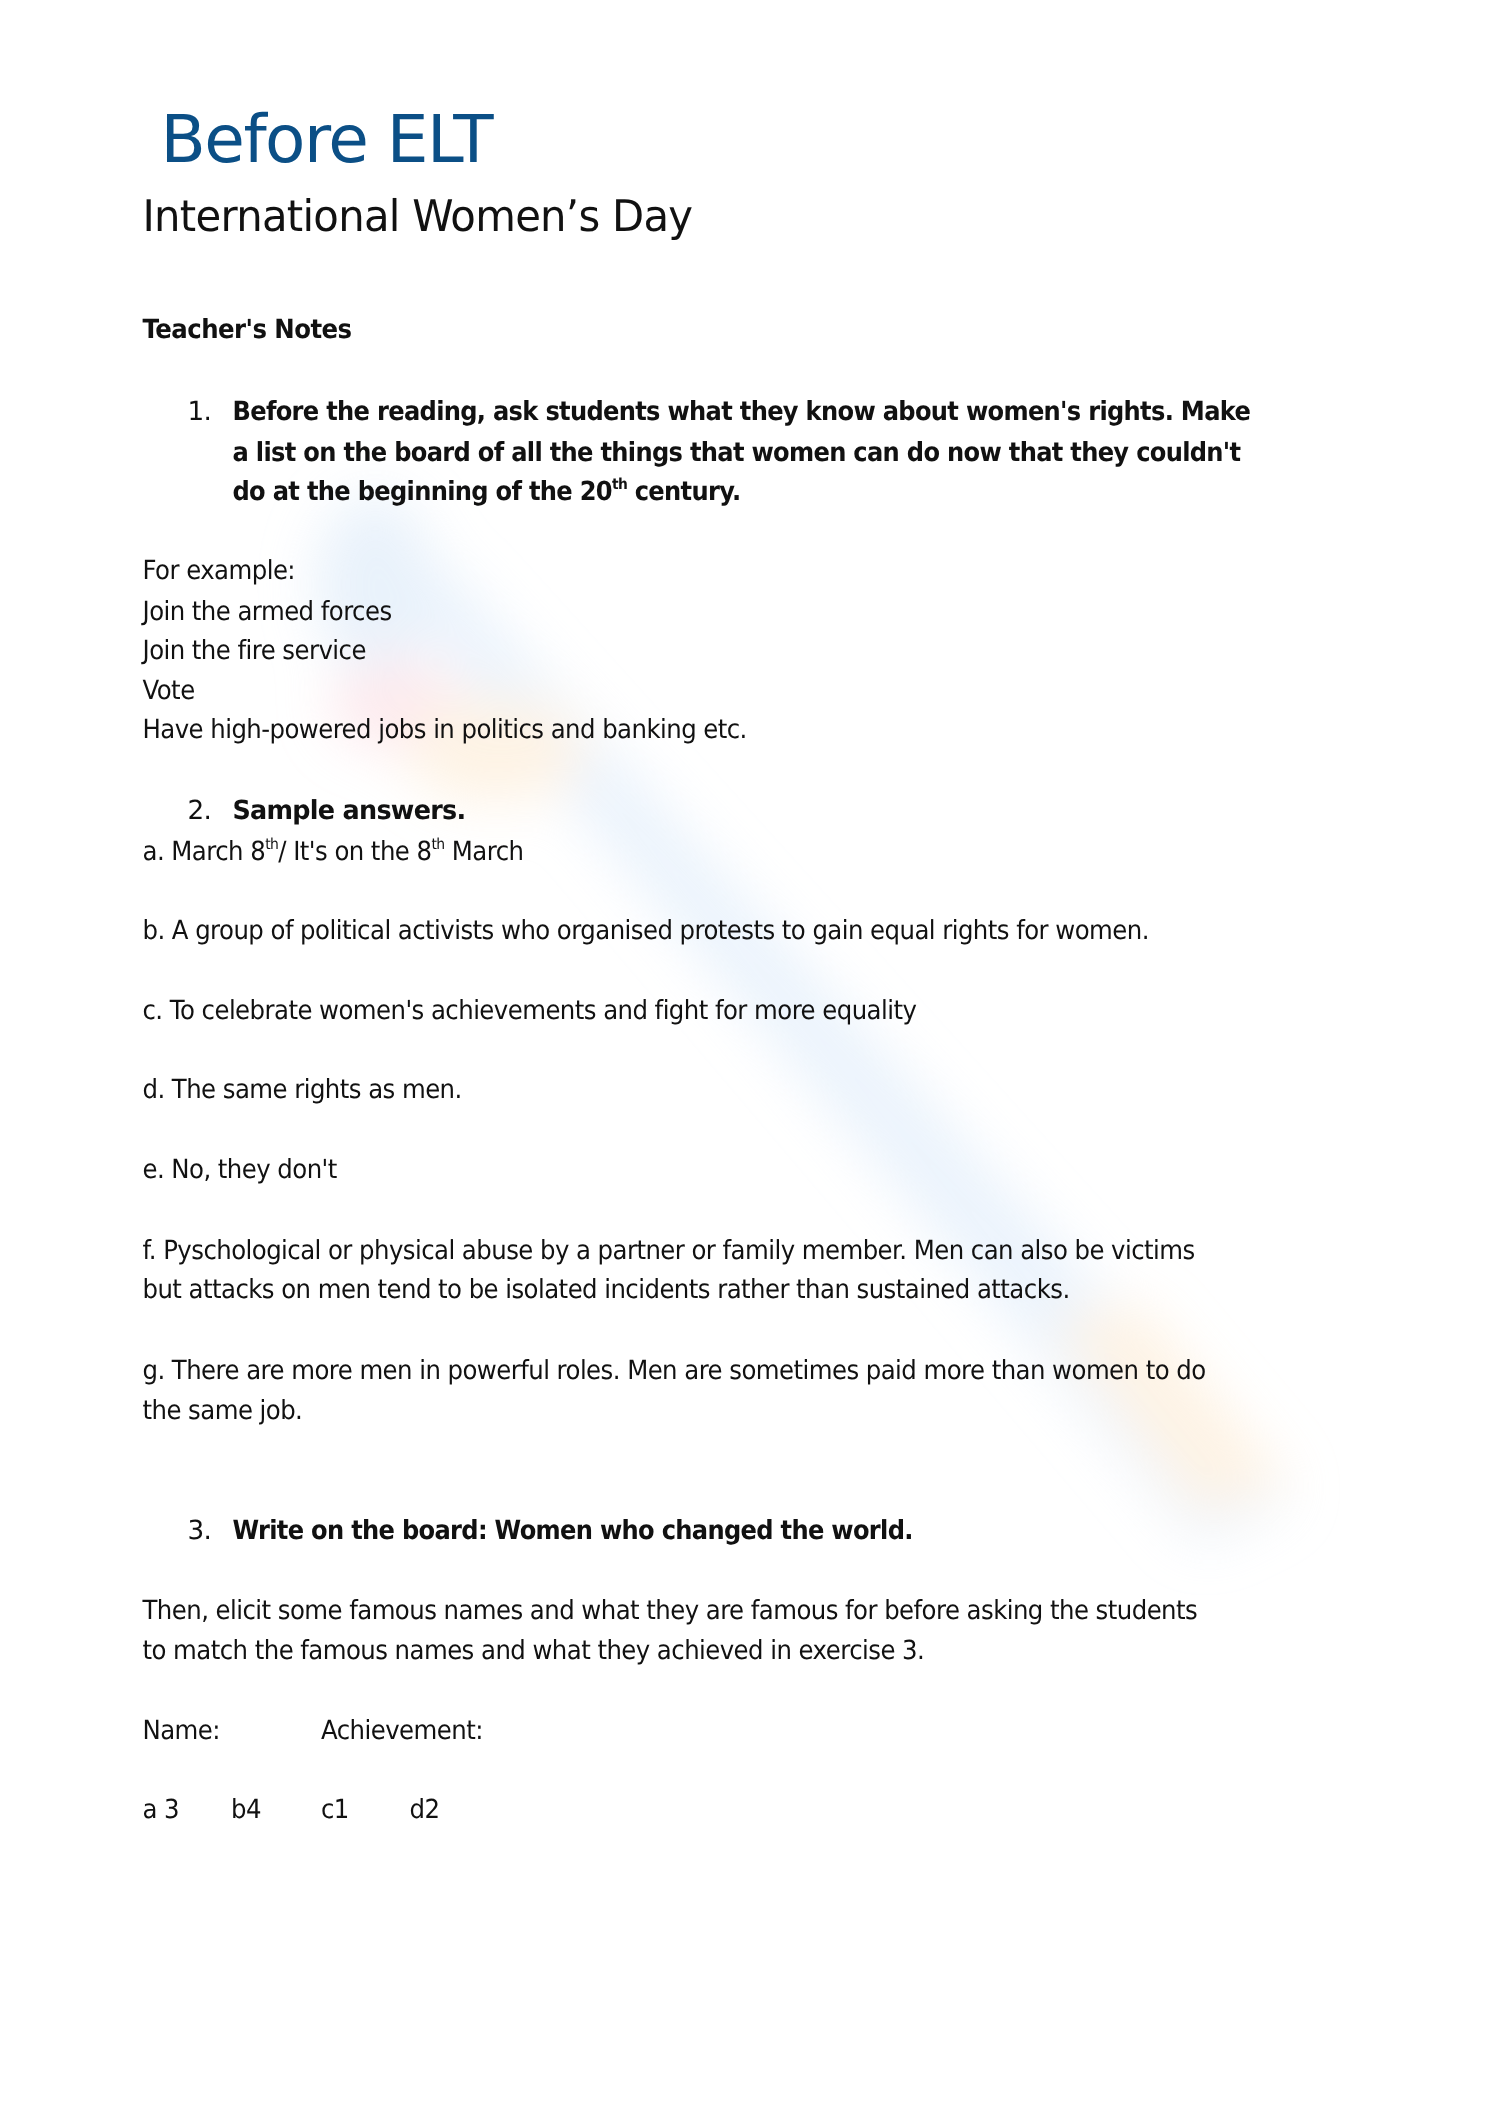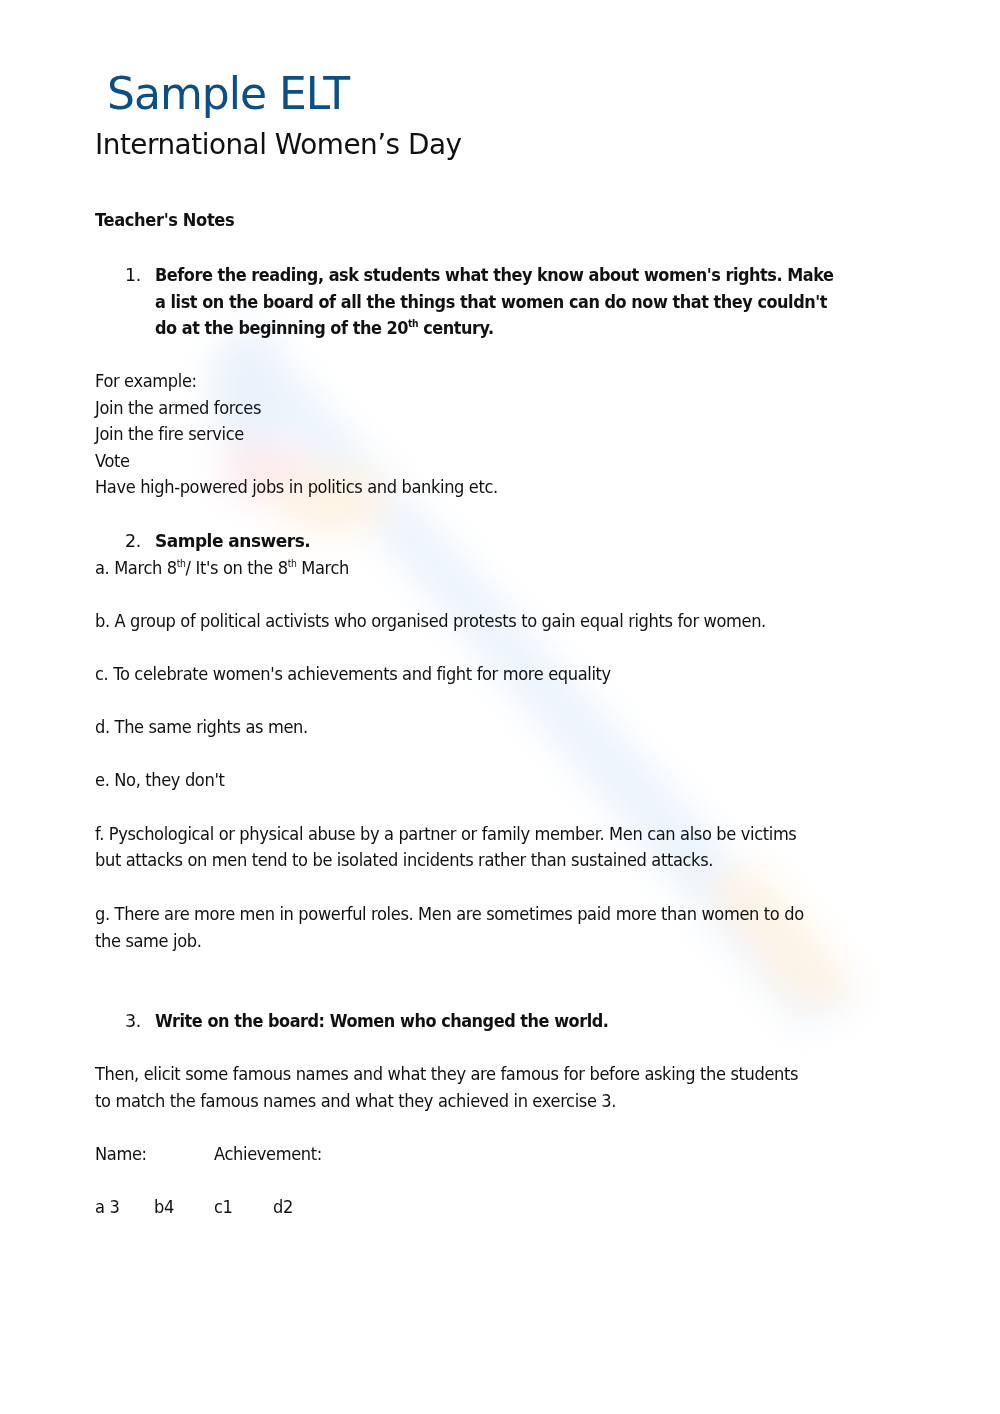--- a/index.html
+++ b/index.html
@@ -31,21 +31,21 @@
   <g filter="url(#blur)" opacity="0.55">
     <path d="M230 360 L300 380 L860 1000 L800 1030 Z" fill="#dbeafa"></path>
     <ellipse cx="250" cy="390" rx="40" ry="60" fill="#d7e7f8"></ellipse>
     <ellipse cx="265" cy="470" rx="45" ry="30" fill="#fbd9e0"></ellipse>
     <ellipse cx="330" cy="500" rx="60" ry="35" fill="#fde9cf"></ellipse>
     <path d="M700 880 L760 870 L860 990 L800 1010 Z" fill="#fde9cf"></path>
   </g>
 </svg>
 
 <div class="page">
-  <div class="logo">Sample ELT</div>
+  <div class="logo">Before ELT</div>
   <div class="title">International Women’s Day</div>
 
   <div class="line bold" style="top:207px;">Teacher's Notes</div>
 
   <div class="num" style="top:262px;">1.</div>
   <div class="numtext" style="top:262px;">Before the reading, ask students what they know about women's rights. Make</div>
   <div class="numtext" style="top:288.5px;">a list on the board of all the things that women can do now that they couldn't</div>
   <div class="numtext" style="top:315px;"><span>do at the beginning of the 20</span><sup>th</sup><span> century.</span></div>
 
   <div class="line" style="top:368px;">For example:</div>

